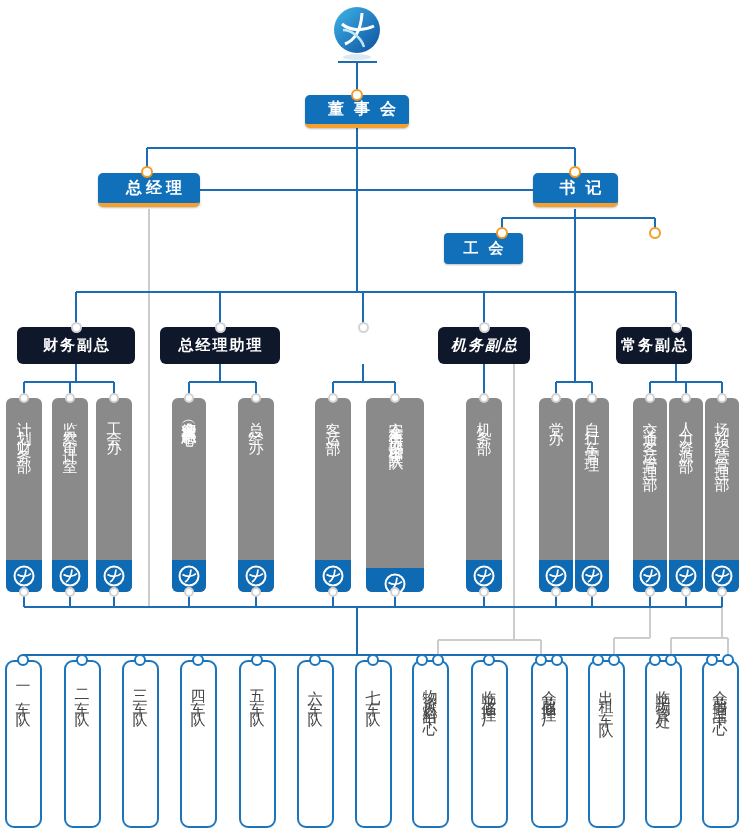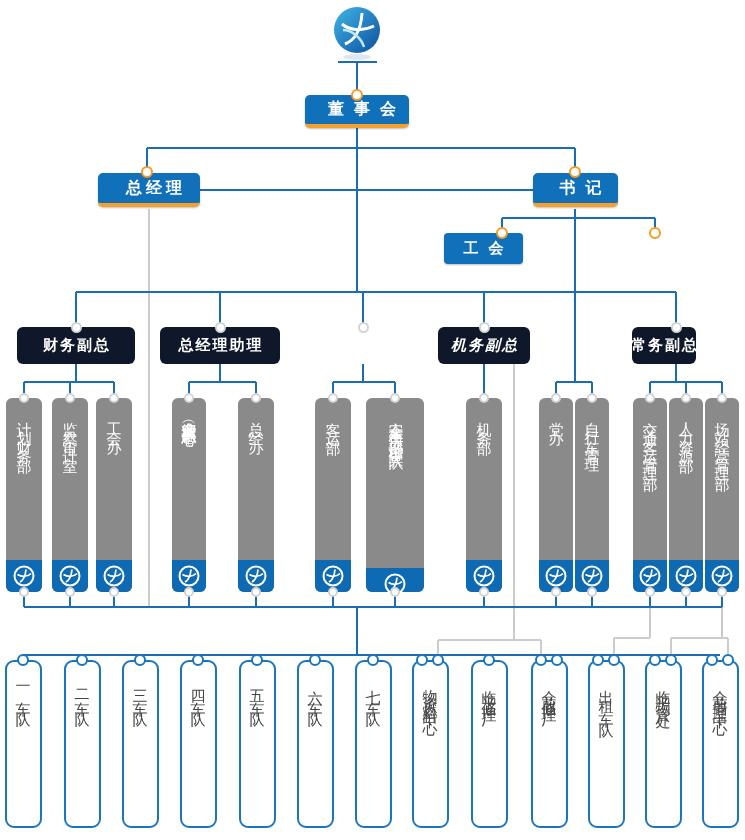--- a/index.html
+++ b/index.html
@@ -157,21 +157,21 @@
     <div class="circle c-gray" style="left: 70.5px; top: 321.5px; width: 11px; height: 11px;"></div>
     <div class="node box-vp" style="left: 160px; top: 327px; width: 120px; height: 37px;">
       <span>总经理助理</span>
     </div>
     <div class="circle c-gray" style="left: 214.5px; top: 321.5px; width: 11px; height: 11px;"></div>
     <div class="circle c-gray" style="left: 357.5px; top: 321.5px; width: 11px; height: 11px;"></div>
     <div class="node box-vp" style="left: 438px; top: 327px; width: 92px; height: 37px; font-style: italic;">
       <span>机务副总</span>
     </div>
     <div class="circle c-gray" style="left: 478.5px; top: 321.5px; width: 11px; height: 11px;"></div>
-    <div class="node box-vp" style="left: 632px; top: 327px; width: 64px; height: 37px;">
+    <div class="node box-vp" style="left: 616px; top: 327px; width: 76px; height: 37px;">
       <span>常务副总</span>
     </div>
     <div class="circle c-gray" style="left: 670.5px; top: 321.5px; width: 11px; height: 11px;"></div>
     <div class="dept" style="left: 6px; top: 398px; width: 36px; height: 194px;">
       <div class="vtext ">
         <em>计划财务部</em>
       </div>
       <div class="foot">
         <svg viewBox="0 0 48 48">
           <circle cx="24" cy="24" r="19" fill="none" stroke="#fff" stroke-width="4"></circle>

